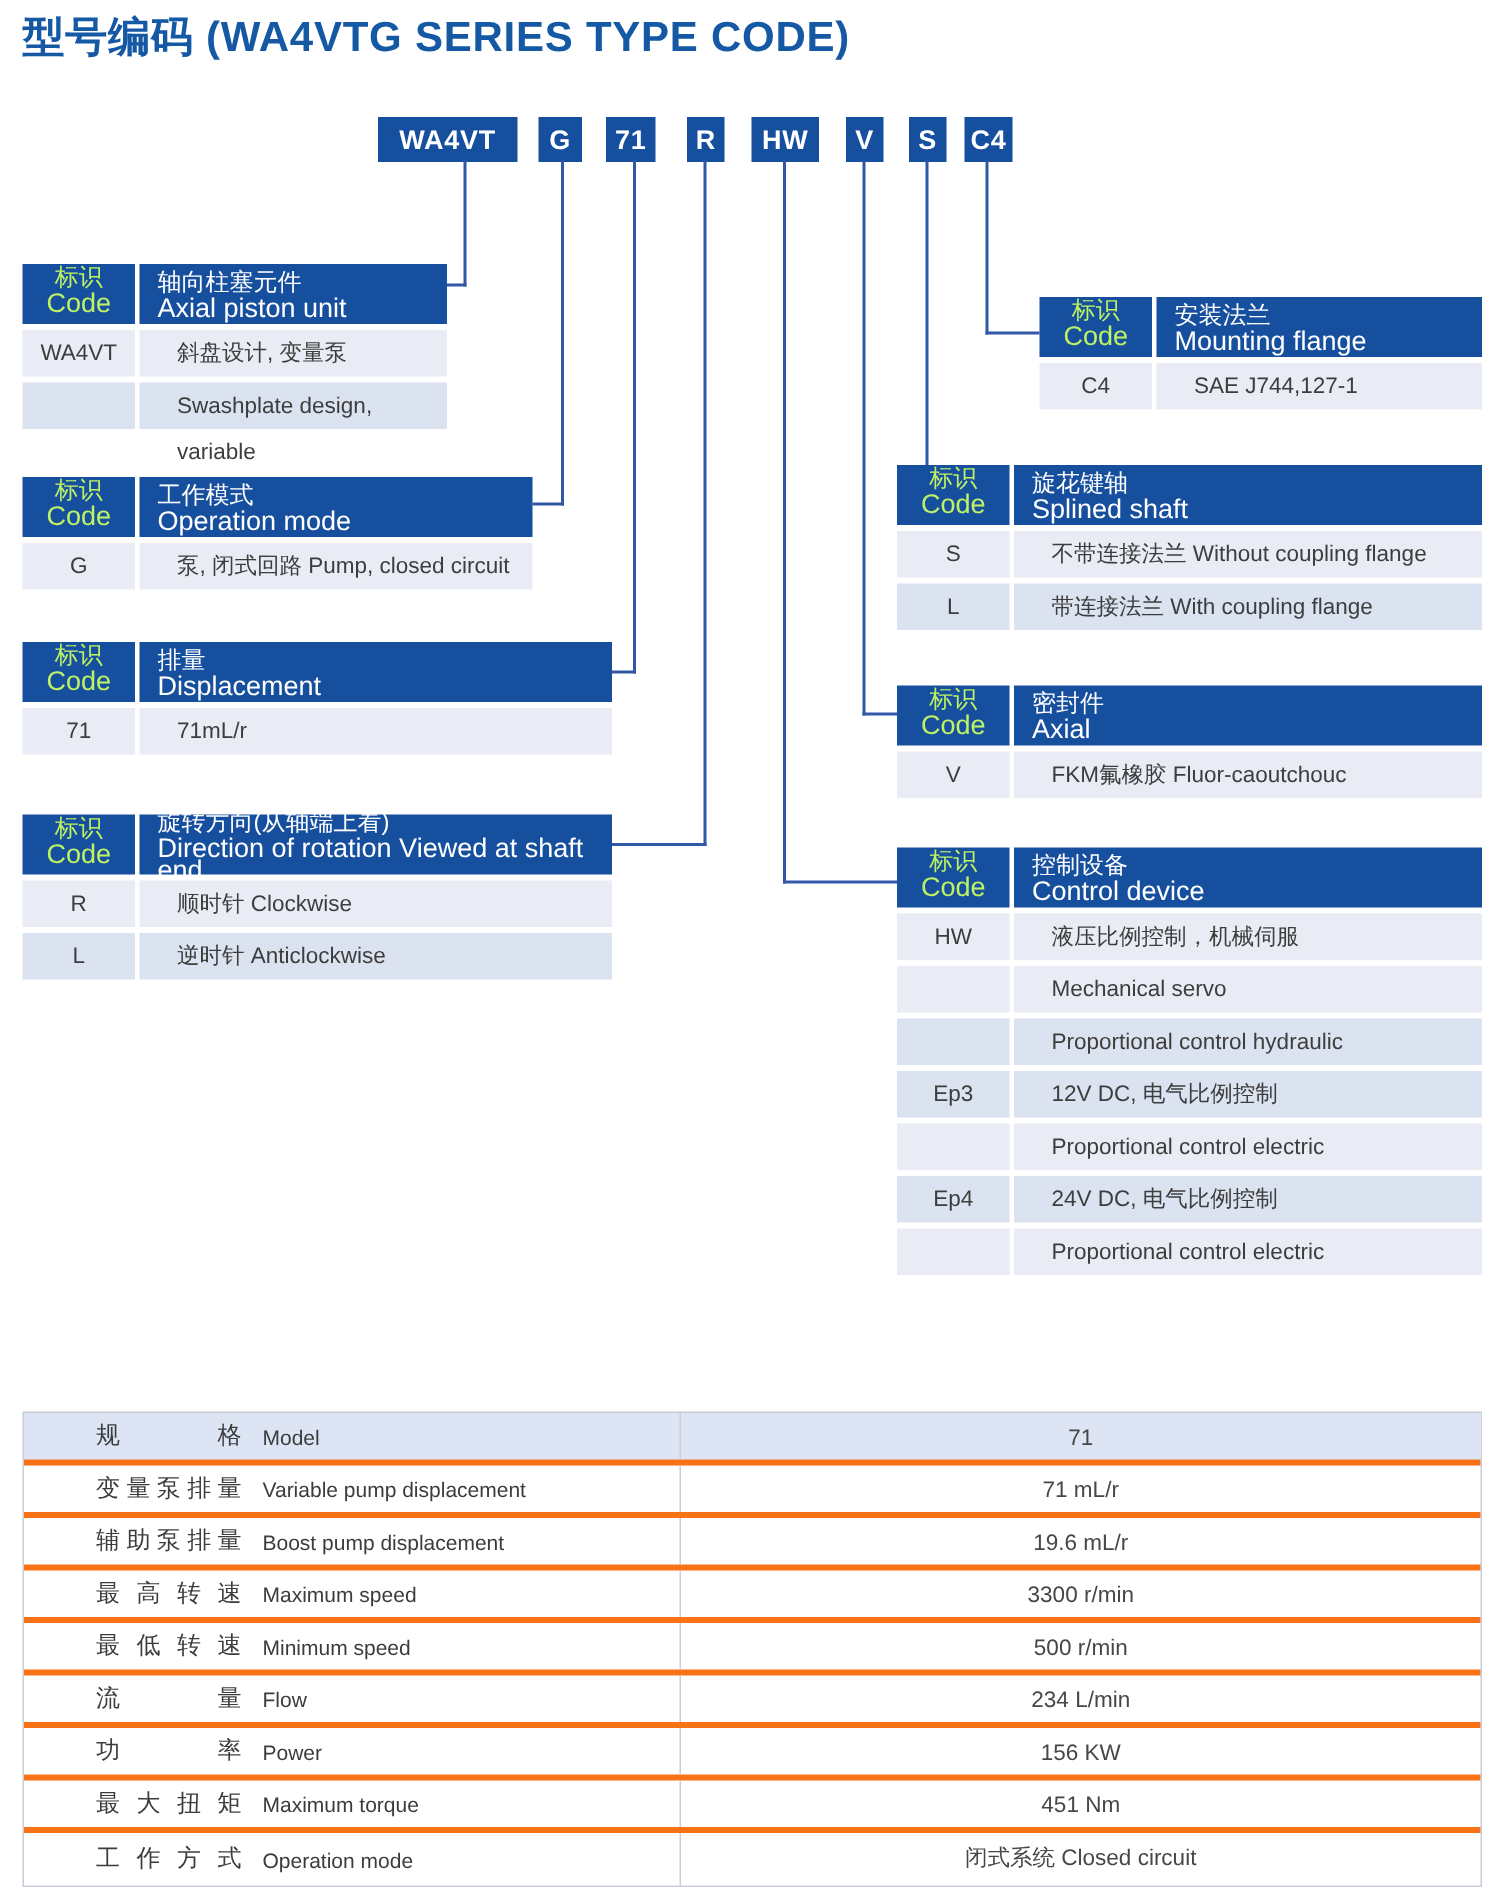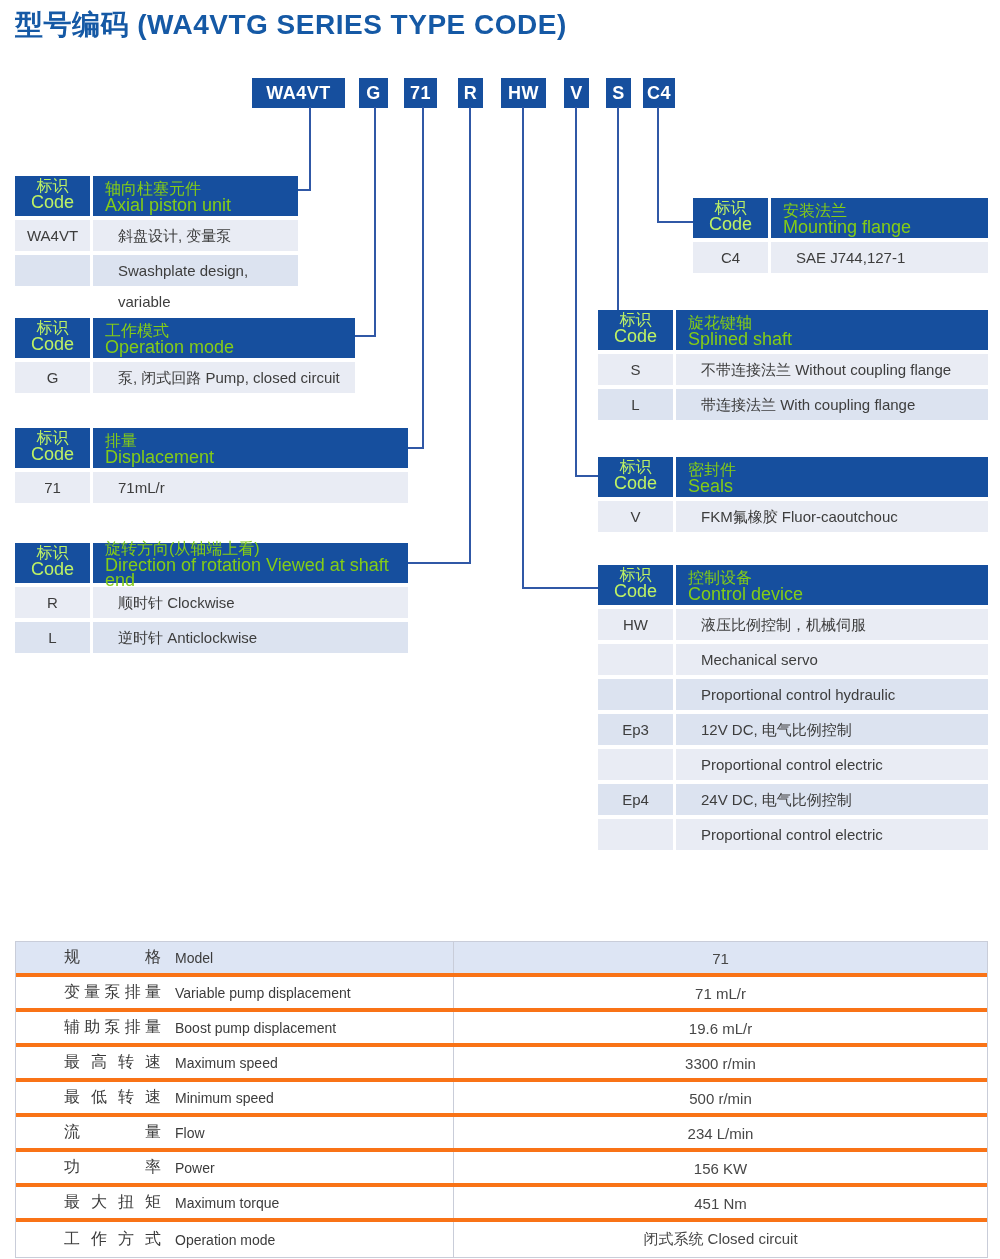--- a/index.html
+++ b/index.html
@@ -16,21 +16,21 @@
 
   
   .vline,.hline{position:absolute;background:#3058a6;}
   .vline{width:2px;}
   .hline{height:2px;}
 
   
   .ctable{position:absolute;}
   .chead{display:flex;height:40px;}
   .chead .ccode{background:#164f9e;color:#bef264;text-align:center;display:flex;flex-direction:column;}
-  .chead .cdesc{background:#164f9e;color:#84cc16;display:flex;flex-direction:column;justify-content:center;padding-left:12px;}
+  .chead .cdesc{background:#164f9e;color:#ffffff;display:flex;flex-direction:column;justify-content:center;padding-left:12px;}
   .chead .cn{font-size:16px;line-height:19px;}
   .chead .en{font-size:18px;line-height:15px;}
   .ccode{width:75px;flex:0 0 75px;}
   .cdesc{flex:1;margin-left:3px;}
   .crow{display:flex;height:31px;margin-top:4px;}
   .crow .ccode{text-align:center;line-height:31px;font-size:15px;color:#3d3d3d;}
   .crow .cdesc{line-height:31px;font-size:15px;color:#3d3d3d;padding-left:25px;}
   .crow.r-light .ccode,.crow.r-light .cdesc{background:#e9ecf4;}
   .crow.r-alt .ccode,.crow.r-alt .cdesc{background:#dce3f0;}
 
@@ -198,21 +198,21 @@
   </div>
 
   <div class="ctable" style="left:598px;top:457px;width:390px;">
     <div class="chead">
       <div class="ccode">
         <span class="cn">标识</span>
         <span class="en">Code</span>
       </div>
       <div class="cdesc">
         <span class="cn">密封件</span>
-        <span class="en">Seals</span>
+        <span class="en">Axial</span>
       </div>
     </div>
     <div class="crow r-light">
       <div class="ccode">V</div>
       <div class="cdesc">FKM氟橡胶 Fluor-caoutchouc</div>
     </div>
   </div>
 
   <div class="ctable" style="left:598px;top:565px;width:390px;">
     <div class="chead">

